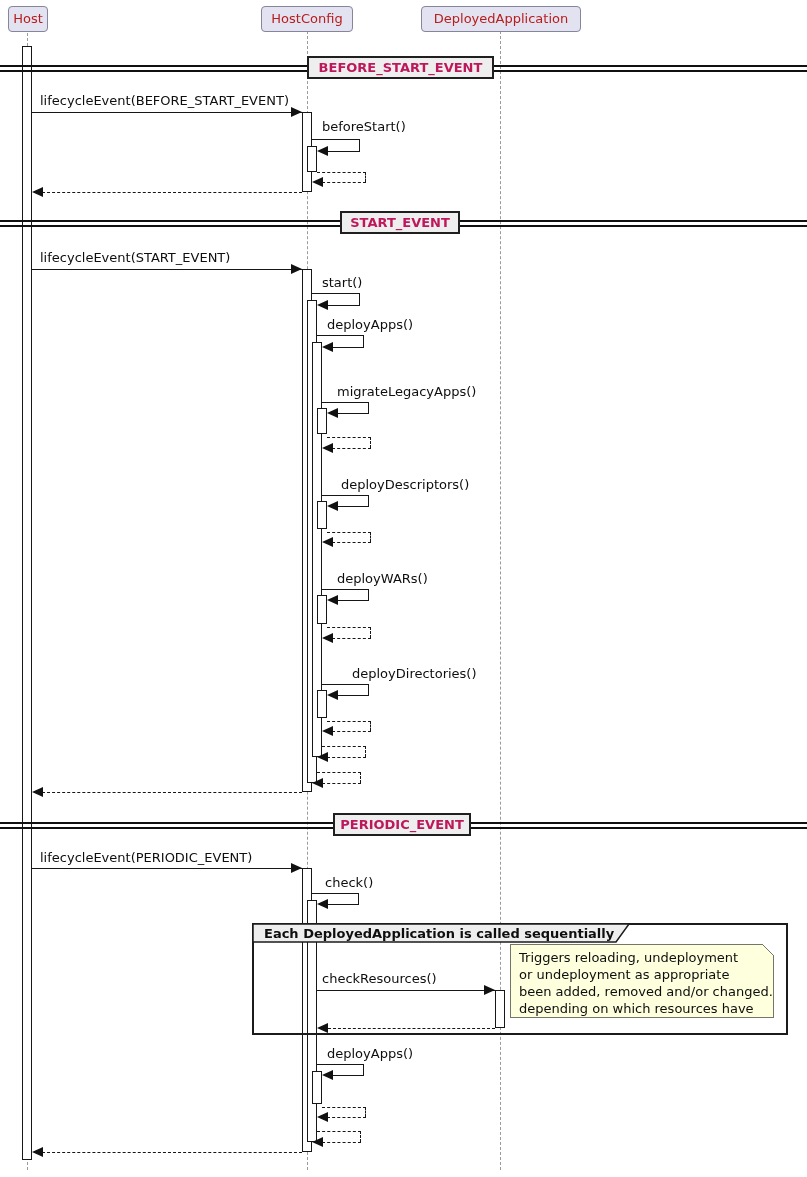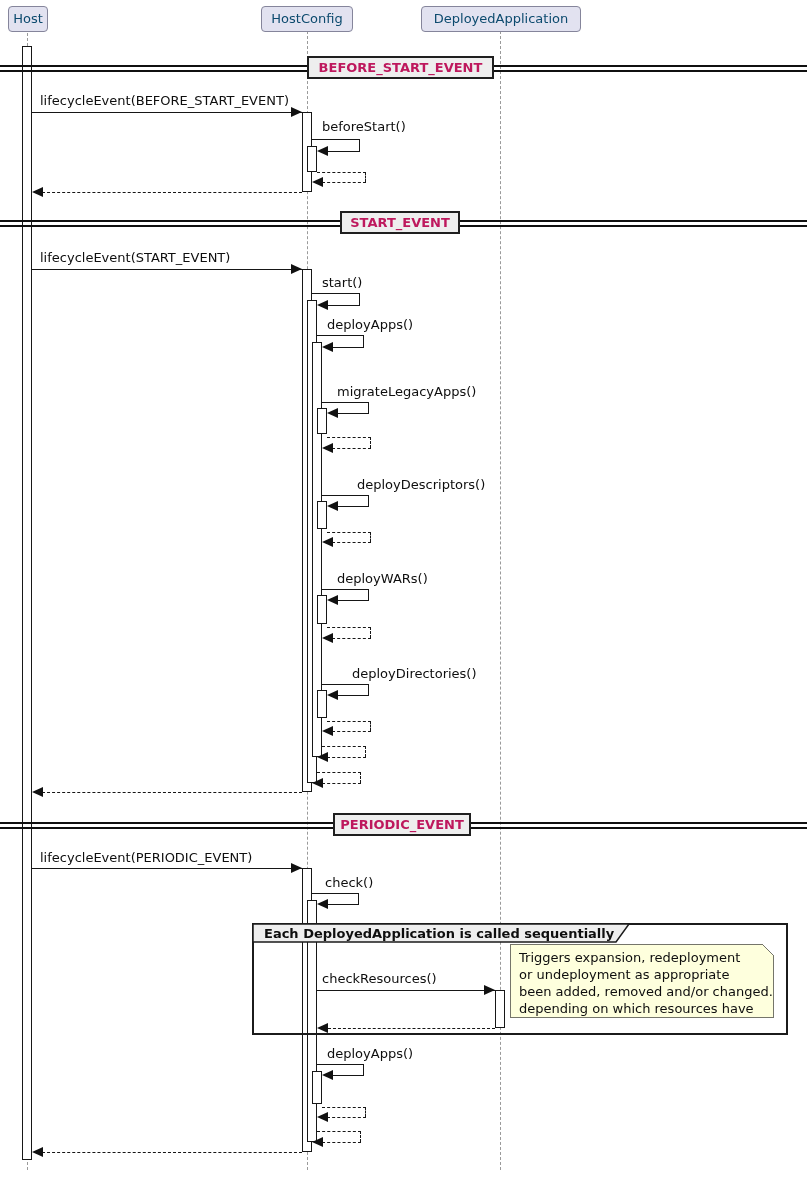--- a/index.html
+++ b/index.html
@@ -22,21 +22,21 @@
 
   
   .ar { position:absolute; width:0; height:0; border-top:5px solid transparent; border-bottom:5px solid transparent; border-left:11px solid #111; z-index:7; }
   .al { position:absolute; width:0; height:0; border-top:5px solid transparent; border-bottom:5px solid transparent; border-right:11px solid #111; z-index:7; }
 
   
   .lbl { position:absolute; font-size:13px; line-height:15px; color:#0e0e0e; white-space:nowrap; z-index:7; }
 
   
   .pbox { position:absolute; height:26px; background:#E2E2F0; border:1px solid #85859b; border-radius:4px;
-          text-align:center; line-height:24px; font-size:13px; color:#0c4a6e; z-index:8; }
+          text-align:center; line-height:24px; font-size:13px; color:#b91c1c; z-index:8; }
 
   
   .divline { position:absolute; left:0; width:807px; height:0; border-top:2px solid #101010; z-index:8; }
   .divbox  { position:absolute; height:23px; background:#EEEEEE; border:2px solid #1f1f1f; text-align:center;
              font-size:13px; font-weight:bold; line-height:19px; color:#be185d; z-index:9; }
 
   
   .grp      { position:absolute; border:2px solid #1b1b1b; z-index:6; background:transparent; }
   .grplbl   { position:absolute; font-size:13px; font-weight:bold; color:#0e0e0e; white-space:nowrap; z-index:9; }
   .grphead  { position:absolute; z-index:8; }
@@ -112,21 +112,21 @@
   <div class="hl" style="left:322px;top:402px;width:47px"></div>
   <div class="vl" style="left:368px;top:402px;height:11px"></div>
   <div class="hl" style="left:337px;top:413px;width:32px"></div>
   <div class="al" style="left:327px;top:408px"></div>
   <div class="bar z5" style="left:317px;top:408px;height:26px"></div>
   <div class="hd" style="left:327px;top:437px;width:44px"></div>
   <div class="vd" style="left:370px;top:437px;height:11px"></div>
   <div class="hd" style="left:332px;top:448px;width:39px"></div>
   <div class="al" style="left:322px;top:443px"></div>
 
-  <div class="lbl" style="left:357px;top:477px">deployDescriptors()</div>
+  <div class="lbl" style="left:341px;top:477px">deployDescriptors()</div>
   <div class="hl" style="left:322px;top:495px;width:47px"></div>
   <div class="vl" style="left:368px;top:495px;height:11px"></div>
   <div class="hl" style="left:337px;top:506px;width:32px"></div>
   <div class="al" style="left:327px;top:501px"></div>
   <div class="bar z5" style="left:317px;top:501px;height:28px"></div>
   <div class="hd" style="left:327px;top:532px;width:44px"></div>
   <div class="vd" style="left:370px;top:532px;height:10px"></div>
   <div class="hd" style="left:332px;top:542px;width:39px"></div>
   <div class="al" style="left:322px;top:537px"></div>
 
@@ -187,21 +187,21 @@
       <path d="M0,0 L376,0 L363,18 L0,18 Z" fill="#EEEEEE" stroke="#1b1b1b" stroke-width="1.5"></path>
     </svg>
   </div>
   <div class="grplbl" style="left:264px;top:926px">Each DeployedApplication is called sequentially</div>
 
   <div class="note" style="left:510px;top:944px;width:264px;height:74px">
     <svg class="fold" width="12" height="12" viewBox="0 0 12 12">
       <path d="M0,0 L12,0 L12,12 Z" fill="#ffffff"></path>
       <path d="M0,0 L12,12" stroke="#75756a" stroke-width="1" fill="none"></path>
     </svg>
-    <div class="noteline">Triggers expansion, redeployment</div>
+    <div class="noteline">Triggers reloading, undeployment</div>
     <div class="noteline">or undeployment as appropriate</div>
     <div class="noteline">been added, removed and/or changed.</div>
     <div class="noteline">depending on which resources have</div>
   </div>
 
   <div class="lbl" style="left:322px;top:971px">checkResources()</div>
   <div class="hl" style="left:317px;top:990px;width:178px"></div>
   <div class="ar" style="left:484px;top:985px"></div>
   <div class="bar z2" style="left:495px;top:990px;height:38px"></div>
   <div class="hd" style="left:328px;top:1028px;width:167px"></div>

